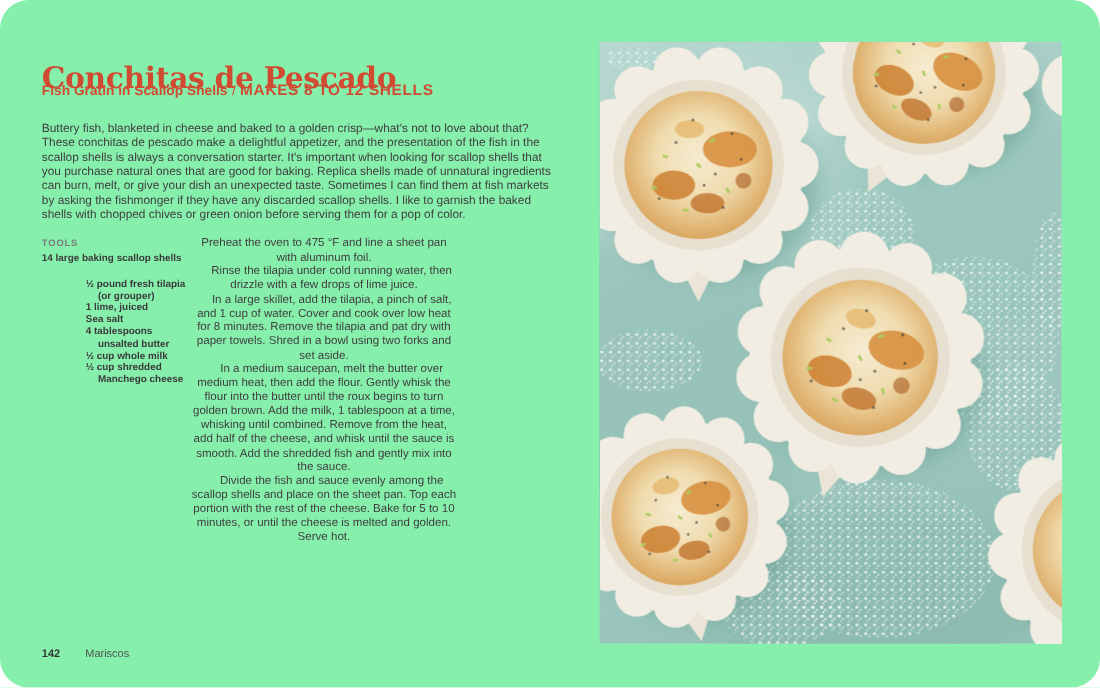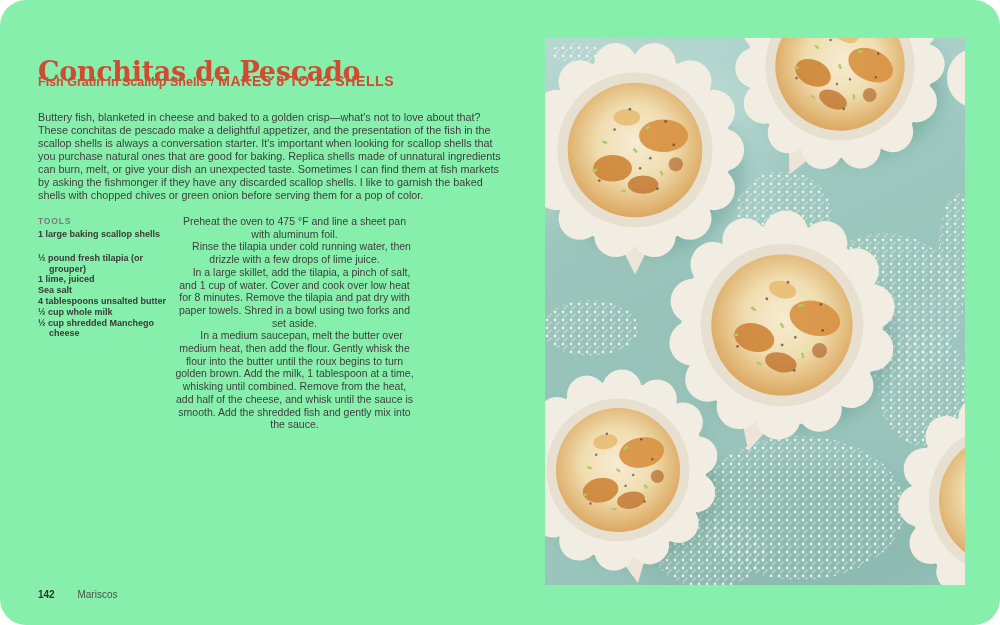--- a/index.html
+++ b/index.html
@@ -22,21 +22,21 @@
   .intro{
     position:absolute;left:38px;top:100px;width:470px;
     font-size:10.8px;line-height:13px;
   }
   .tools-col{position:absolute;left:38px;top:216px;width:132px;}
   .tools-label{font-size:8.5px;letter-spacing:0.8px;color:#7a7a7a;margin-bottom:3px;font-weight:bold;}
   .tool-item,.ing-item{
     font-size:9px;line-height:10.8px;font-weight:700;color:#3a3a3a;
     padding-left:11px;text-indent:-11px;
   }
-  .ingredients{margin-top:13px;}
+  .ingredients{margin-top:13px;margin-left:40px;}
   .steps-col{position:absolute;left:173px;top:215px;width:243px;}
   .step{font-size:10.5px;line-height:12.7px;text-align:center;}
   .steps-col .step + .step{text-indent:14px;}
   .footer{position:absolute;left:38px;top:589px;font-size:10px;}
   .page-number{font-weight:700;color:#333;display:inline-block;}
   .chapter-name{color:#4f4f4f;display:inline-block;margin-left:20px;}
   
   .photo{
     position:absolute;left:545px;top:38px;width:420px;height:547px;
     overflow:hidden;background:var(--photo-background,#a4ccc5);
@@ -52,37 +52,38 @@
 
   <div class="subtitle-row">
     <span>Fish Gratin in Scallop Shells</span><span class="sep">/</span><span class="yield">MAKES 8 TO 12 SHELLS</span>
   </div>
 
   <p class="intro">Buttery fish, blanketed in cheese and baked to a golden crisp—what's not to love about that? These conchitas de pescado make a delightful appetizer, and the presentation of the fish in the scallop shells is always a conversation starter. It's important when looking for scallop shells that you purchase natural ones that are good for baking. Replica shells made of unnatural ingredients can burn, melt, or give your dish an unexpected taste. Sometimes I can find them at fish markets by asking the fishmonger if they have any discarded scallop shells. I like to garnish the baked shells with chopped chives or green onion before serving them for a pop of color.</p>
 
   <div class="tools-col">
     <div class="tools-label">TOOLS</div>
     <div>
-        <div class="tool-item">1 large baking scallop shells</div>
+        <div class="tool-item">14 large baking scallop shells</div>
       </div>
     <div class="ingredients">
         <div class="ing-item">½ pound fresh tilapia (or grouper)</div>
         <div class="ing-item">1 lime, juiced</div>
         <div class="ing-item">Sea salt</div>
         <div class="ing-item">4 tablespoons unsalted butter</div>
         <div class="ing-item">½ cup whole milk</div>
         <div class="ing-item">½ cup shredded Manchego cheese</div>
       </div>
   </div>
 
   <div class="steps-col steps">
       <div class="step">Preheat the oven to 475 °F and line a sheet pan with aluminum foil.</div>
       <div class="step">Rinse the tilapia under cold running water, then drizzle with a few drops of lime juice.</div>
       <div class="step">In a large skillet, add the tilapia, a pinch of salt, and 1 cup of water. Cover and cook over low heat for 8 minutes. Remove the tilapia and pat dry with paper towels. Shred in a bowl using two forks and set aside.</div>
       <div class="step">In a medium saucepan, melt the butter over medium heat, then add the flour. Gently whisk the flour into the butter until the roux begins to turn golden brown. Add the milk, 1 tablespoon at a time, whisking until combined. Remove from the heat, add half of the cheese, and whisk until the sauce is smooth. Add the shredded fish and gently mix into the sauce.</div>
+      <div class="step">Divide the fish and sauce evenly among the scallop shells and place on the sheet pan. Top each portion with the rest of the cheese. Bake for 5 to 10 minutes, or until the cheese is melted and golden. Serve hot.</div>
     </div>
 
   <div class="footer">
     <span class="page-number">142</span>
     <span class="chapter-name">Mariscos</span>
   </div>
 
   <div class="photo" title="Baked conchitas de pescado in white scallop shells on a teal surface scattered with coarse salt">
     <svg width="420" height="547" viewBox="0 0 420 547" xmlns="http://www.w3.org/2000/svg">
       <defs>

